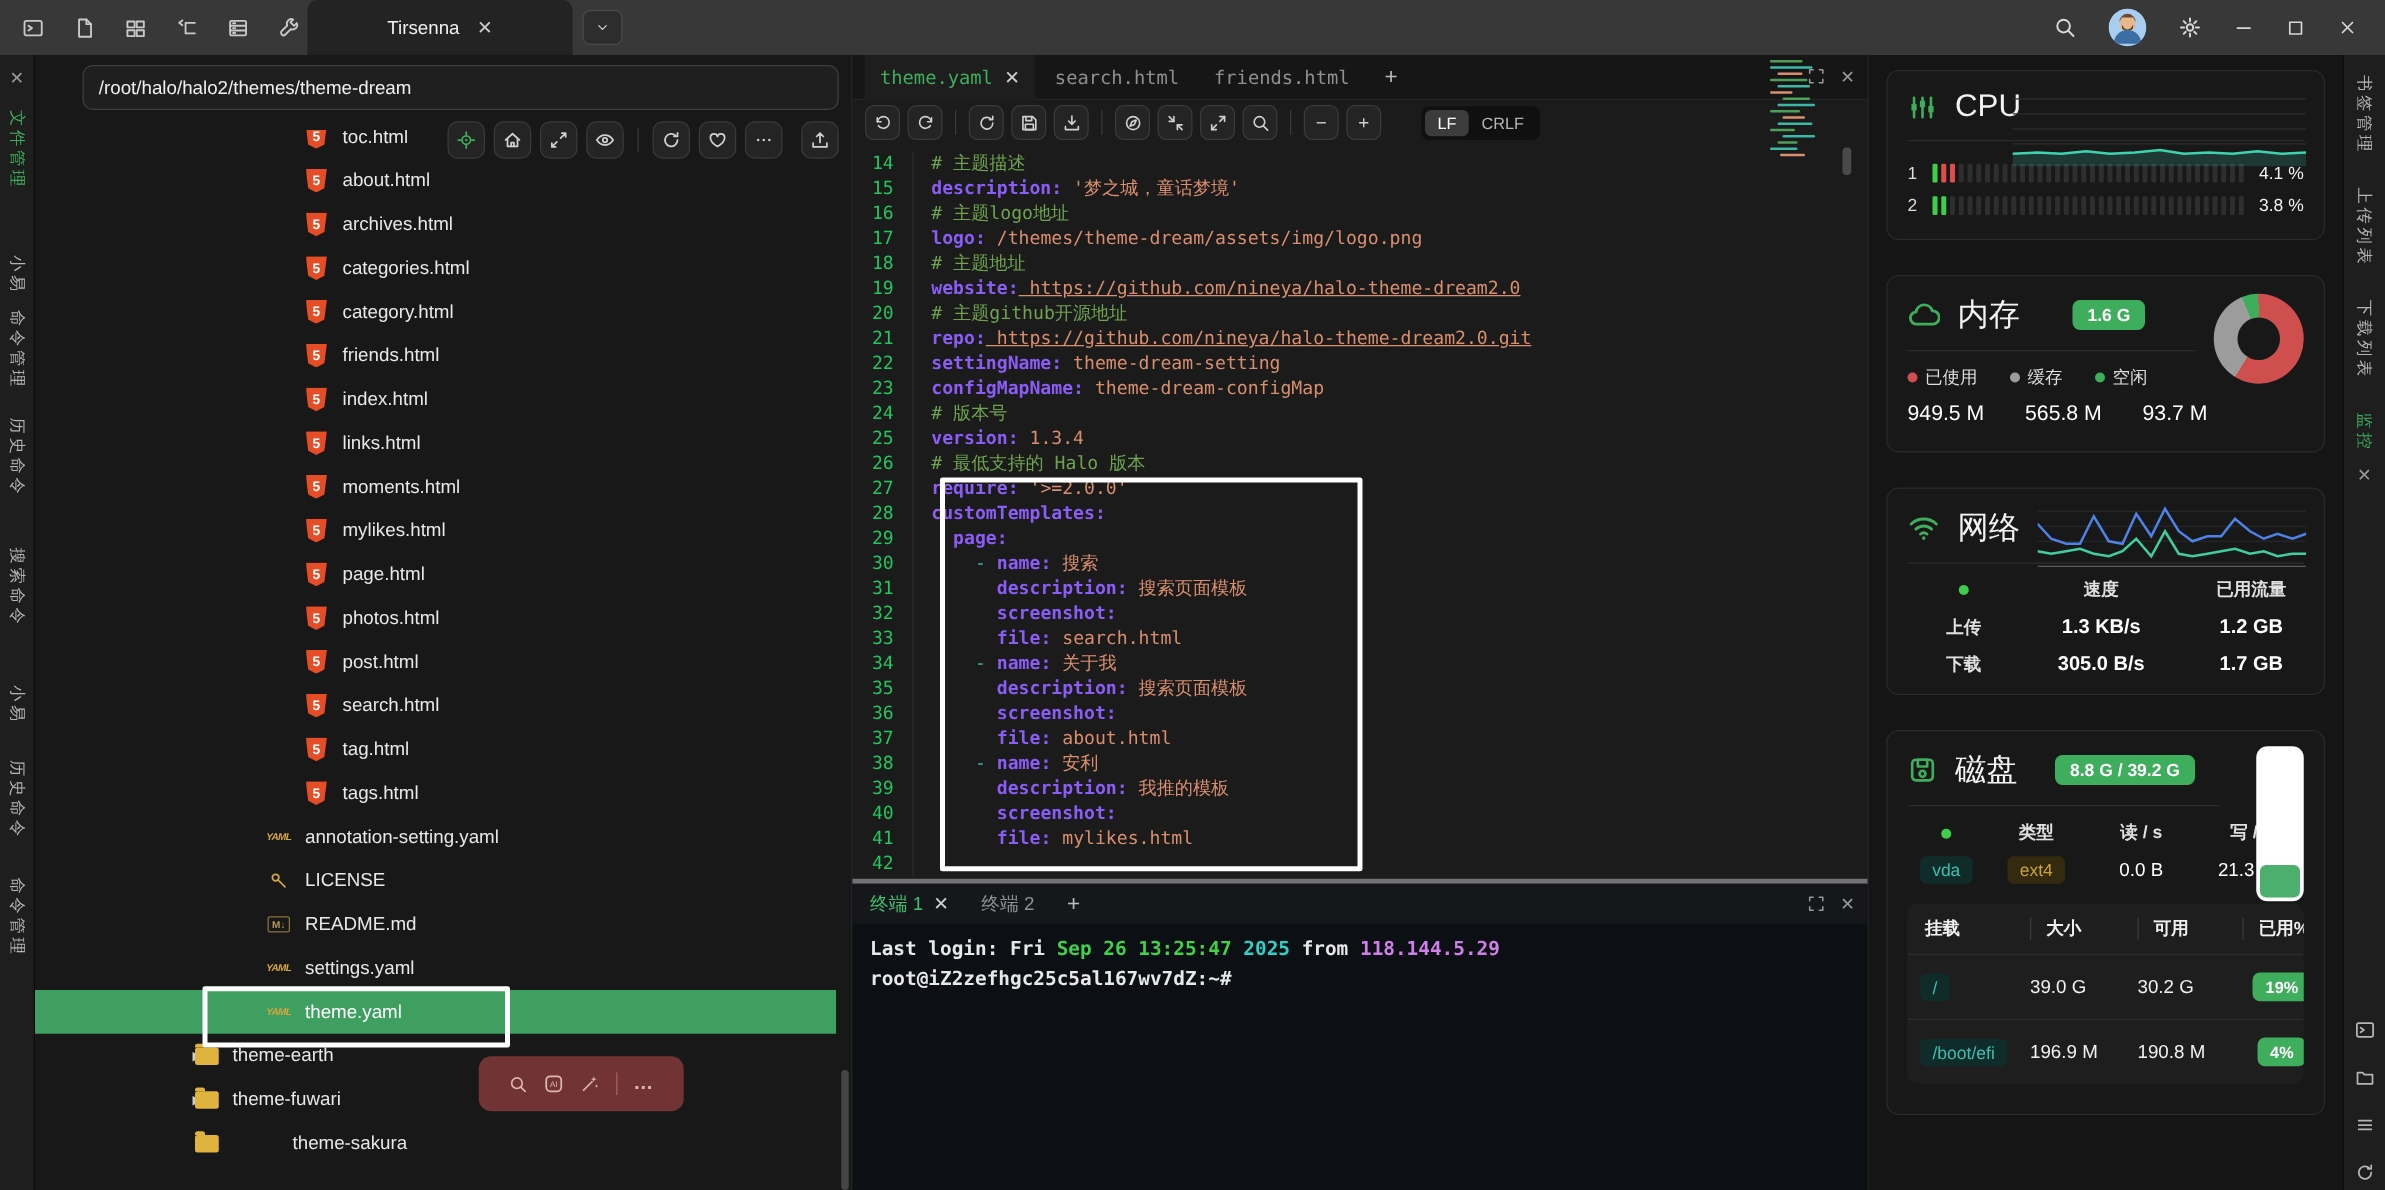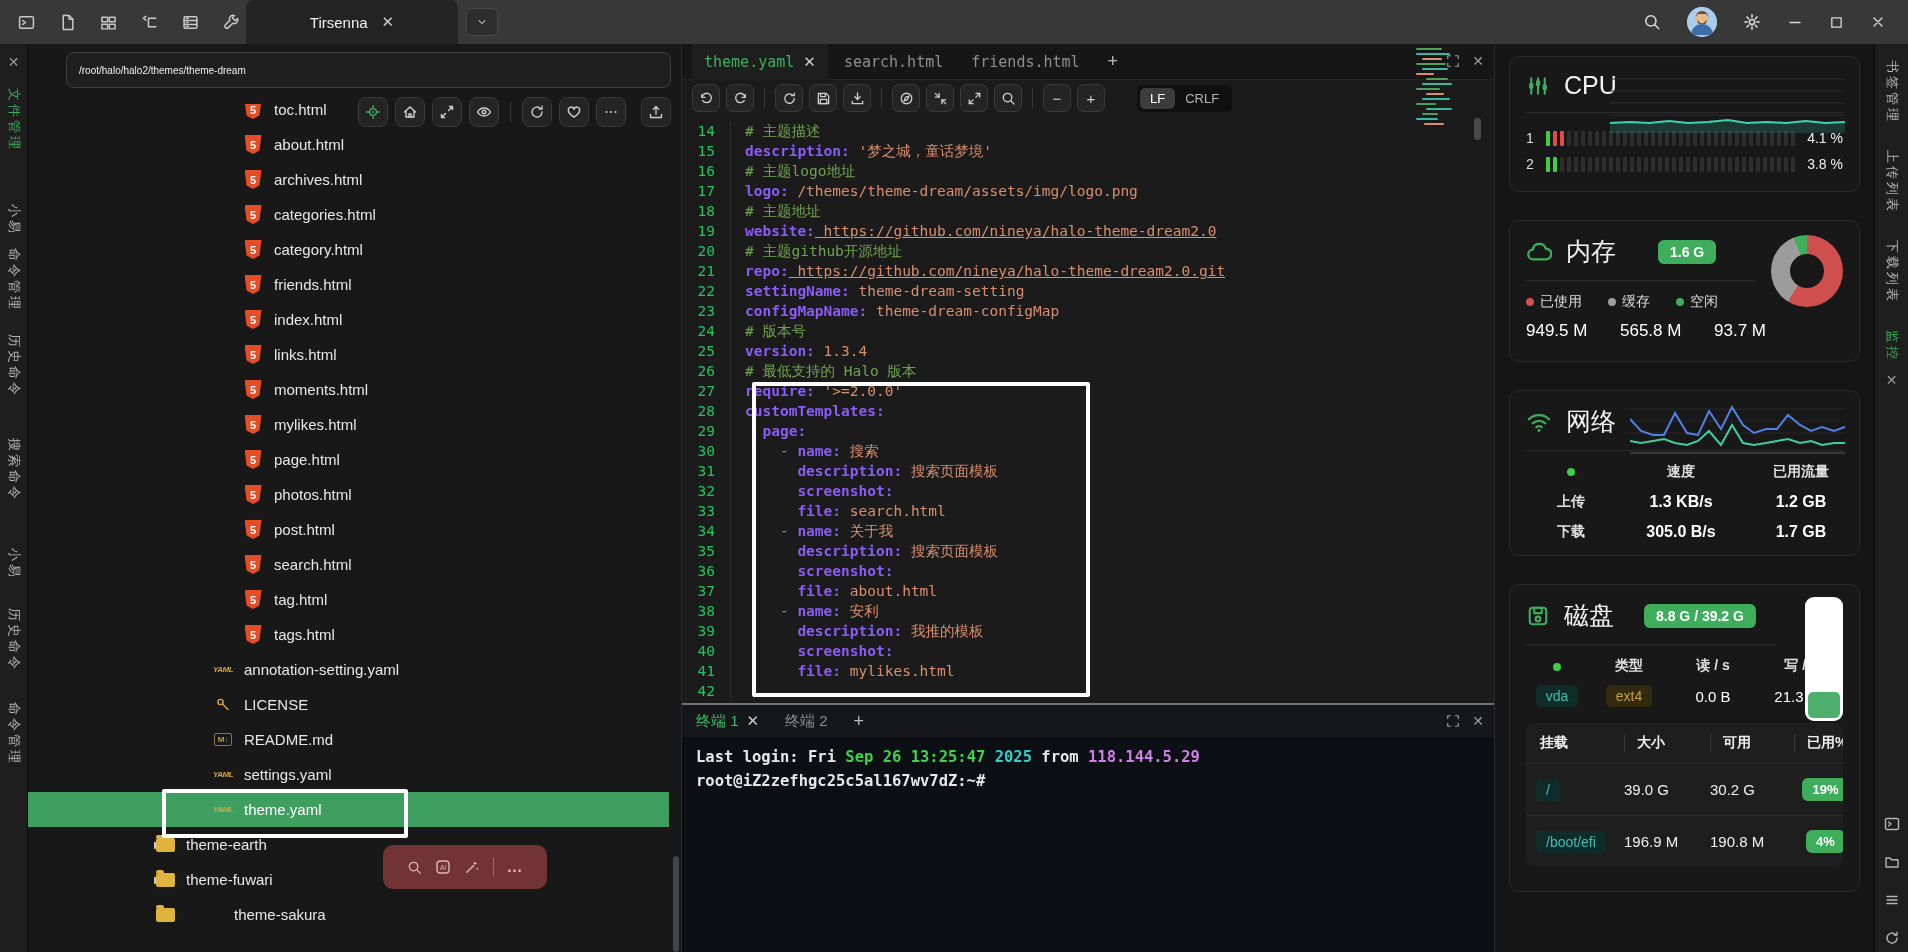--- a/index.html
+++ b/index.html
@@ -28,21 +28,21 @@
   .dock-right { right:0; width:34px; border-left:1px solid #0a0a0a; }
   .dock-x { color:#9a9a9a; font-size:14px; margin-top:10px; }
   .dock-item { writing-mode:vertical-rl; text-orientation:sideways; font-size:13px; color:#b5b5b5; letter-spacing:3px; white-space:nowrap; }
   .dock-item.active { color:#3fae5c; }
   .dock-bottom-icons { position:absolute; bottom:6px; display:flex; flex-direction:column; gap:22px; color:#b5b5b5; }
 
   
   .file-panel { position:absolute; left:28px; top:44px; width:654px; bottom:0; background:#181818; border-right:1px solid #2a2a2a; }
   .pathbar { position:absolute; left:38px; right:10px; top:8px; height:36px; background:#1f1f1f;
     border:1px solid #3f3f3f; border-radius:8px; display:flex; align-items:center; padding:0 12px;
-    color:#f0f0f0; font-size:10px; }
+    color:#f0f0f0; font-size:15px; }
   .file-toolbar { position:absolute; right:10px; top:51px; height:34px; display:flex; align-items:center; gap:7px; }
   .btn { width:30px; height:30px; background:#242424; border:1px solid #3a3a3a; border-radius:8px;
     display:flex; align-items:center; justify-content:center; color:#cfcfcf; }
   .btn.green { color:#3fae5c; }
   .vdiv { width:1px; height:20px; background:#3a3a3a; margin:0 4px; }
   .tree { position:absolute; left:0; right:12px; top:60px; bottom:0; overflow:hidden; }
   .trow { height:35px; display:flex; align-items:center; font-size:15px; color:#e8e8e8; position:relative; }
   .trow.sel { background:#3f9f60; color:#ffffff; }
   .trow .arrow { position:absolute; left:126px; font-size:10px; color:#cfcfcf; }
   .ticon { position:absolute; width:22px; height:20px; display:flex; align-items:center; justify-content:center; }
@@ -73,21 +73,21 @@
   .code { position:absolute; left:0; right:0; top:72px; bottom:0; padding-top:5px; overflow:hidden; }
   .cline { display:flex; height:20px; line-height:20px; font-family:"DejaVu Sans Mono",monospace; font-size:14.5px; }
   .cline .num { width:48px; text-align:right; padding-right:15px; color:#22c55e; flex:none; }
   .cline .src { border-left:1px solid #2e2e2e; padding-left:14px; white-space:pre; }
   .s-com { color:#6ea44f; } .s-key { color:#8b5cf6;font-weight:bold; } .s-val { color:#d98f6e; }
   .s-link { color:#d98f6e; text-decoration:underline; } .s-dash { color:#3cb8a6; } .s-txt { color:#d0d0d0; }
   .minimap { position:absolute; right:26px; top:4px; width:52px; display:flex; flex-direction:column; gap:3px; }
   .mm { height:2px; border-radius:1px; }
   .ed-scroll { position:absolute; right:13px; top:74px; width:7px; height:22px; background:#4a4a4a; border-radius:3px; }
 
-  .terminal { position:absolute; left:0; right:0; top:659px; bottom:0; background:#0c0f13; border-top:2px solid #737373; }
+  .terminal { position:absolute; left:0; right:0; top:659px; bottom:0; background:#0c0f13; border-top:4px solid #737373; }
   .t-tabs { height:32px; background:#15171b; display:flex; align-items:center; padding:0 14px; gap:26px; }
   .t-tab { font-size:15px; color:#8f8f8f; display:flex; gap:8px; align-items:center; }
   .t-tab.active { color:#3fbf6b; }
   .t-tab .x { color:#cfcfcf; }
   .t-plus { color:#bbbbbb; font-size:18px; }
   .t-body { padding:8px 14px; font-family:"DejaVu Sans Mono",monospace; font-size:15.5px; font-weight:bold; line-height:24px; white-space:pre; }
   .tc-t { color:#e8e8e8; } .tc-g { color:#3fd24a; } .tc-c { color:#2fd0c8; } .tc-m { color:#cf7fe8; }
 
   
   .monitor { position:absolute; left:1495px; top:44px; width:379px; bottom:0; background:#151515; overflow:hidden; }

